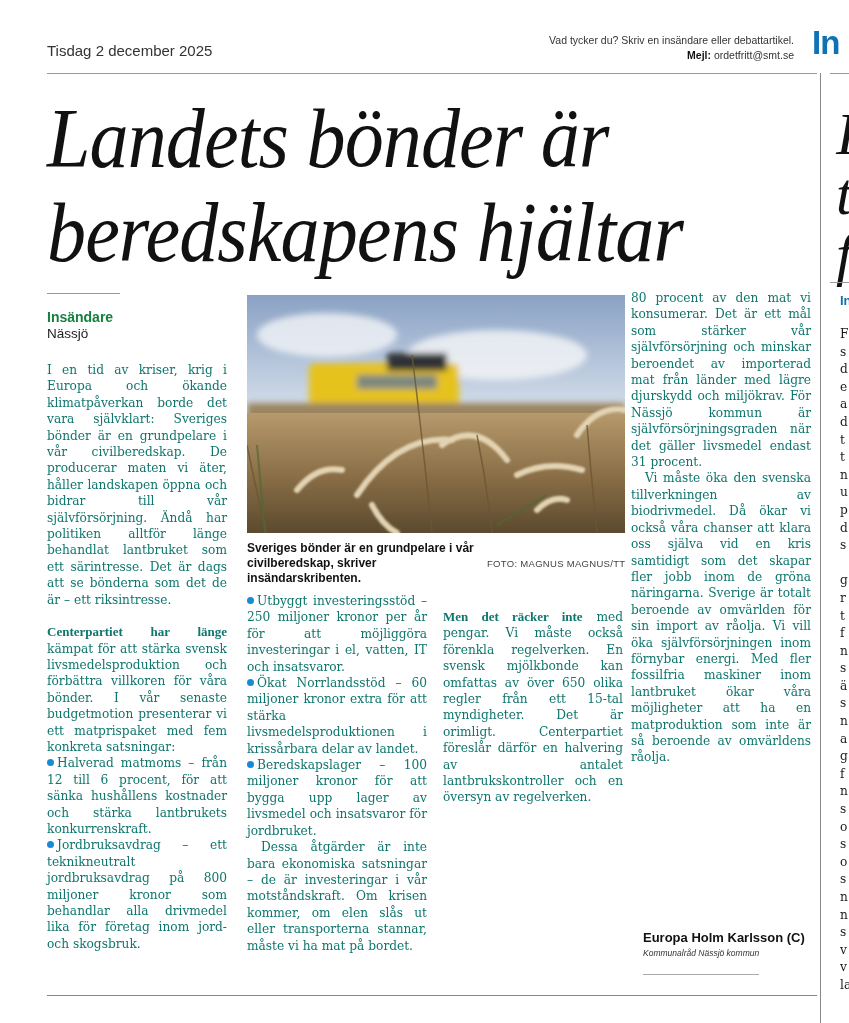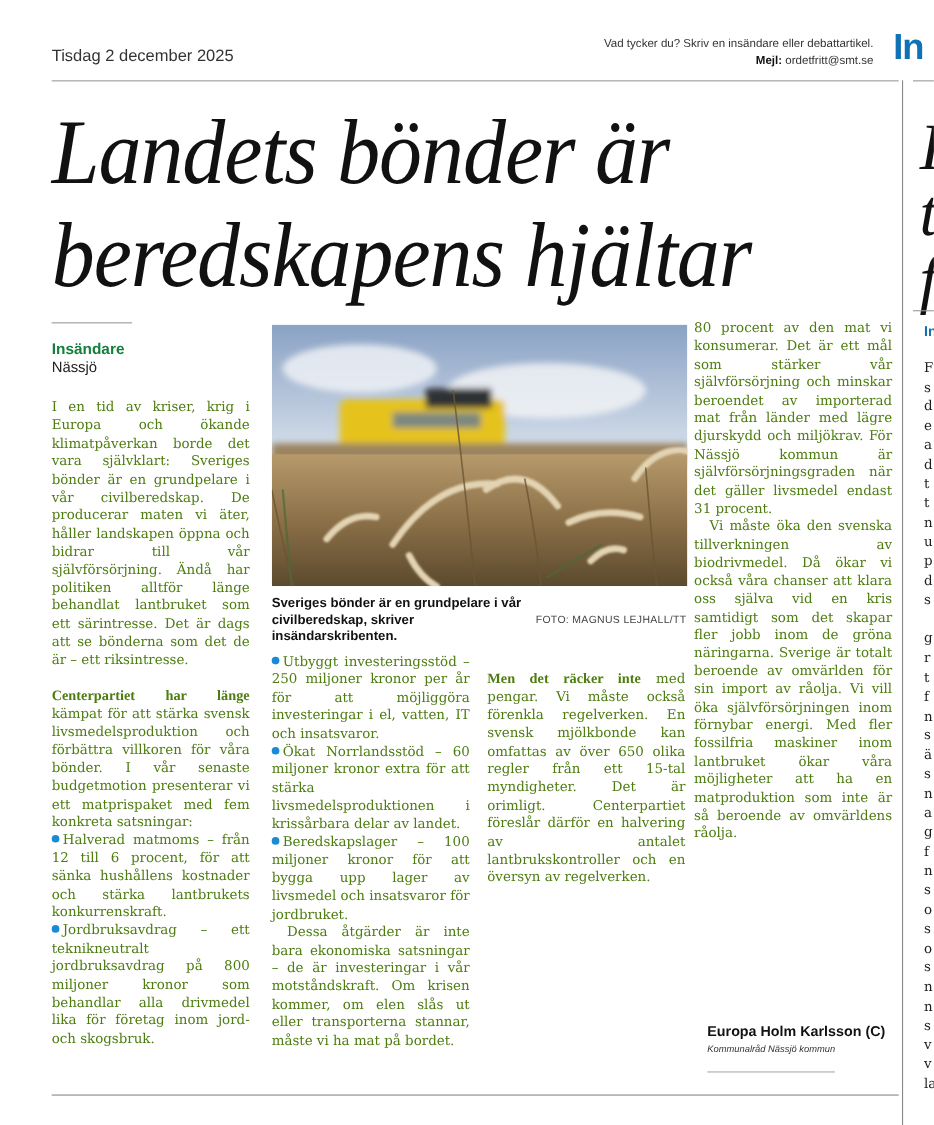--- a/index.html
+++ b/index.html
@@ -11,21 +11,21 @@
   .submit b { color:#111; }
   .brand { left:812px; top:24px; font-size:33px; font-weight:bold; color:#0e72b5; letter-spacing:-1px; white-space:nowrap; }
   .rule-top { left:47px; top:73px; width:770px; height:1px; background:#9a9a9a; }
   .vrule { left:820px; top:73px; width:1px; height:960px; background:#888; }
   .rule-right { left:830px; top:73px; width:19px; height:1px; background:#9a9a9a; }
   .headline { left:47px; top:92px; width:780px; font-family:"Liberation Serif", serif; font-style:italic; font-size:84px; line-height:94px; color:#111; transform:scaleX(0.93); transform-origin:left top; letter-spacing:-1px; white-space:nowrap; }
   .side-headline { left:836px; top:104px; font-family:"Liberation Serif", serif; font-style:italic; font-size:60px; line-height:60px; color:#111; }
   .short-rule { left:47px; top:293px; width:73px; height:1px; background:#999; }
   .kicker { left:47px; top:309px; font-size:14px; font-weight:bold; color:#15803d; }
   .place { left:47px; top:326px; font-size:13.5px; color:#222; }
-  .col { font-family:"DejaVu Serif", serif; font-size:12.2px; line-height:16.4px; color:#4d7c0f; text-align:justify; hyphens:manual; }
+  .col { font-family:"DejaVu Serif", serif; font-size:12.2px; line-height:16.4px; color:#0f766e; text-align:justify; hyphens:manual; }
   .col p { margin:0; }
   .col .gap { height:16px; }
   .col .lead { font-family:Liberation Serif, serif; font-weight:bold; font-size:13px; }
   .col .ind { text-indent:14px; }
   .bullet { display:inline-block; width:7px; height:7px; border-radius:50%; background:#1a8ad4; margin-right:3px; vertical-align:1px; }
   .c1 { left:47px; top:362px; width:180px; }
   .c2 { left:247px; top:593px; width:180px; }
   .c3 { left:443px; top:593px; width:180px; }
   .c4 { left:631px; top:290px; width:180px; }
   .photo { left:247px; top:295px; width:378px; height:238px; overflow:hidden; }
@@ -114,21 +114,21 @@
       <path d="M0 150 Q10 200 20 238"></path>
       <path d="M340 130 Q345 190 350 238"></path>
     </g>
     <g stroke="#4d6a36" stroke-width="2" fill="none" opacity="0.7">
       <path d="M10 150 L18 238"></path>
       <path d="M250 230 L300 200"></path>
     </g>
   </svg>
 </div>
 <div class="abs caption sans" style="width:240px;">Sveriges bönder är en grundpelare i vår civilberedskap, skriver insändarskribenten.</div>
-<div class="abs credit sans">FOTO: MAGNUS LEJHALL/TT</div>
+<div class="abs credit sans">FOTO: MAGNUS MAGNUS/TT</div>
 
 <div class="abs col c2">
   <p><span class="bullet"></span><span>Utbyggt investeringsstöd – 250 miljoner kronor per år för att möjliggöra investeringar i el, vatten, IT och insatsvaror.</span></p>
   <p><span class="bullet"></span><span>Ökat Norrlandsstöd – 60 miljoner kronor extra för att stärka livsmedelsproduktionen i krissårbara delar av landet.</span></p>
   <p><span class="bullet"></span><span>Beredskapslager – 100 miljoner kronor för att bygga upp lager av livsmedel och insatsvaror för jordbruket.</span></p>
   <p class="ind">Dessa åtgärder är inte bara ekonomiska satsningar – de är investeringar i vår motståndskraft. Om krisen kommer, om elen slås ut eller transporterna stannar, måste vi ha mat på bordet.</p>
 </div>
 
 <div class="abs col c3">
   <div class="gap"></div>

